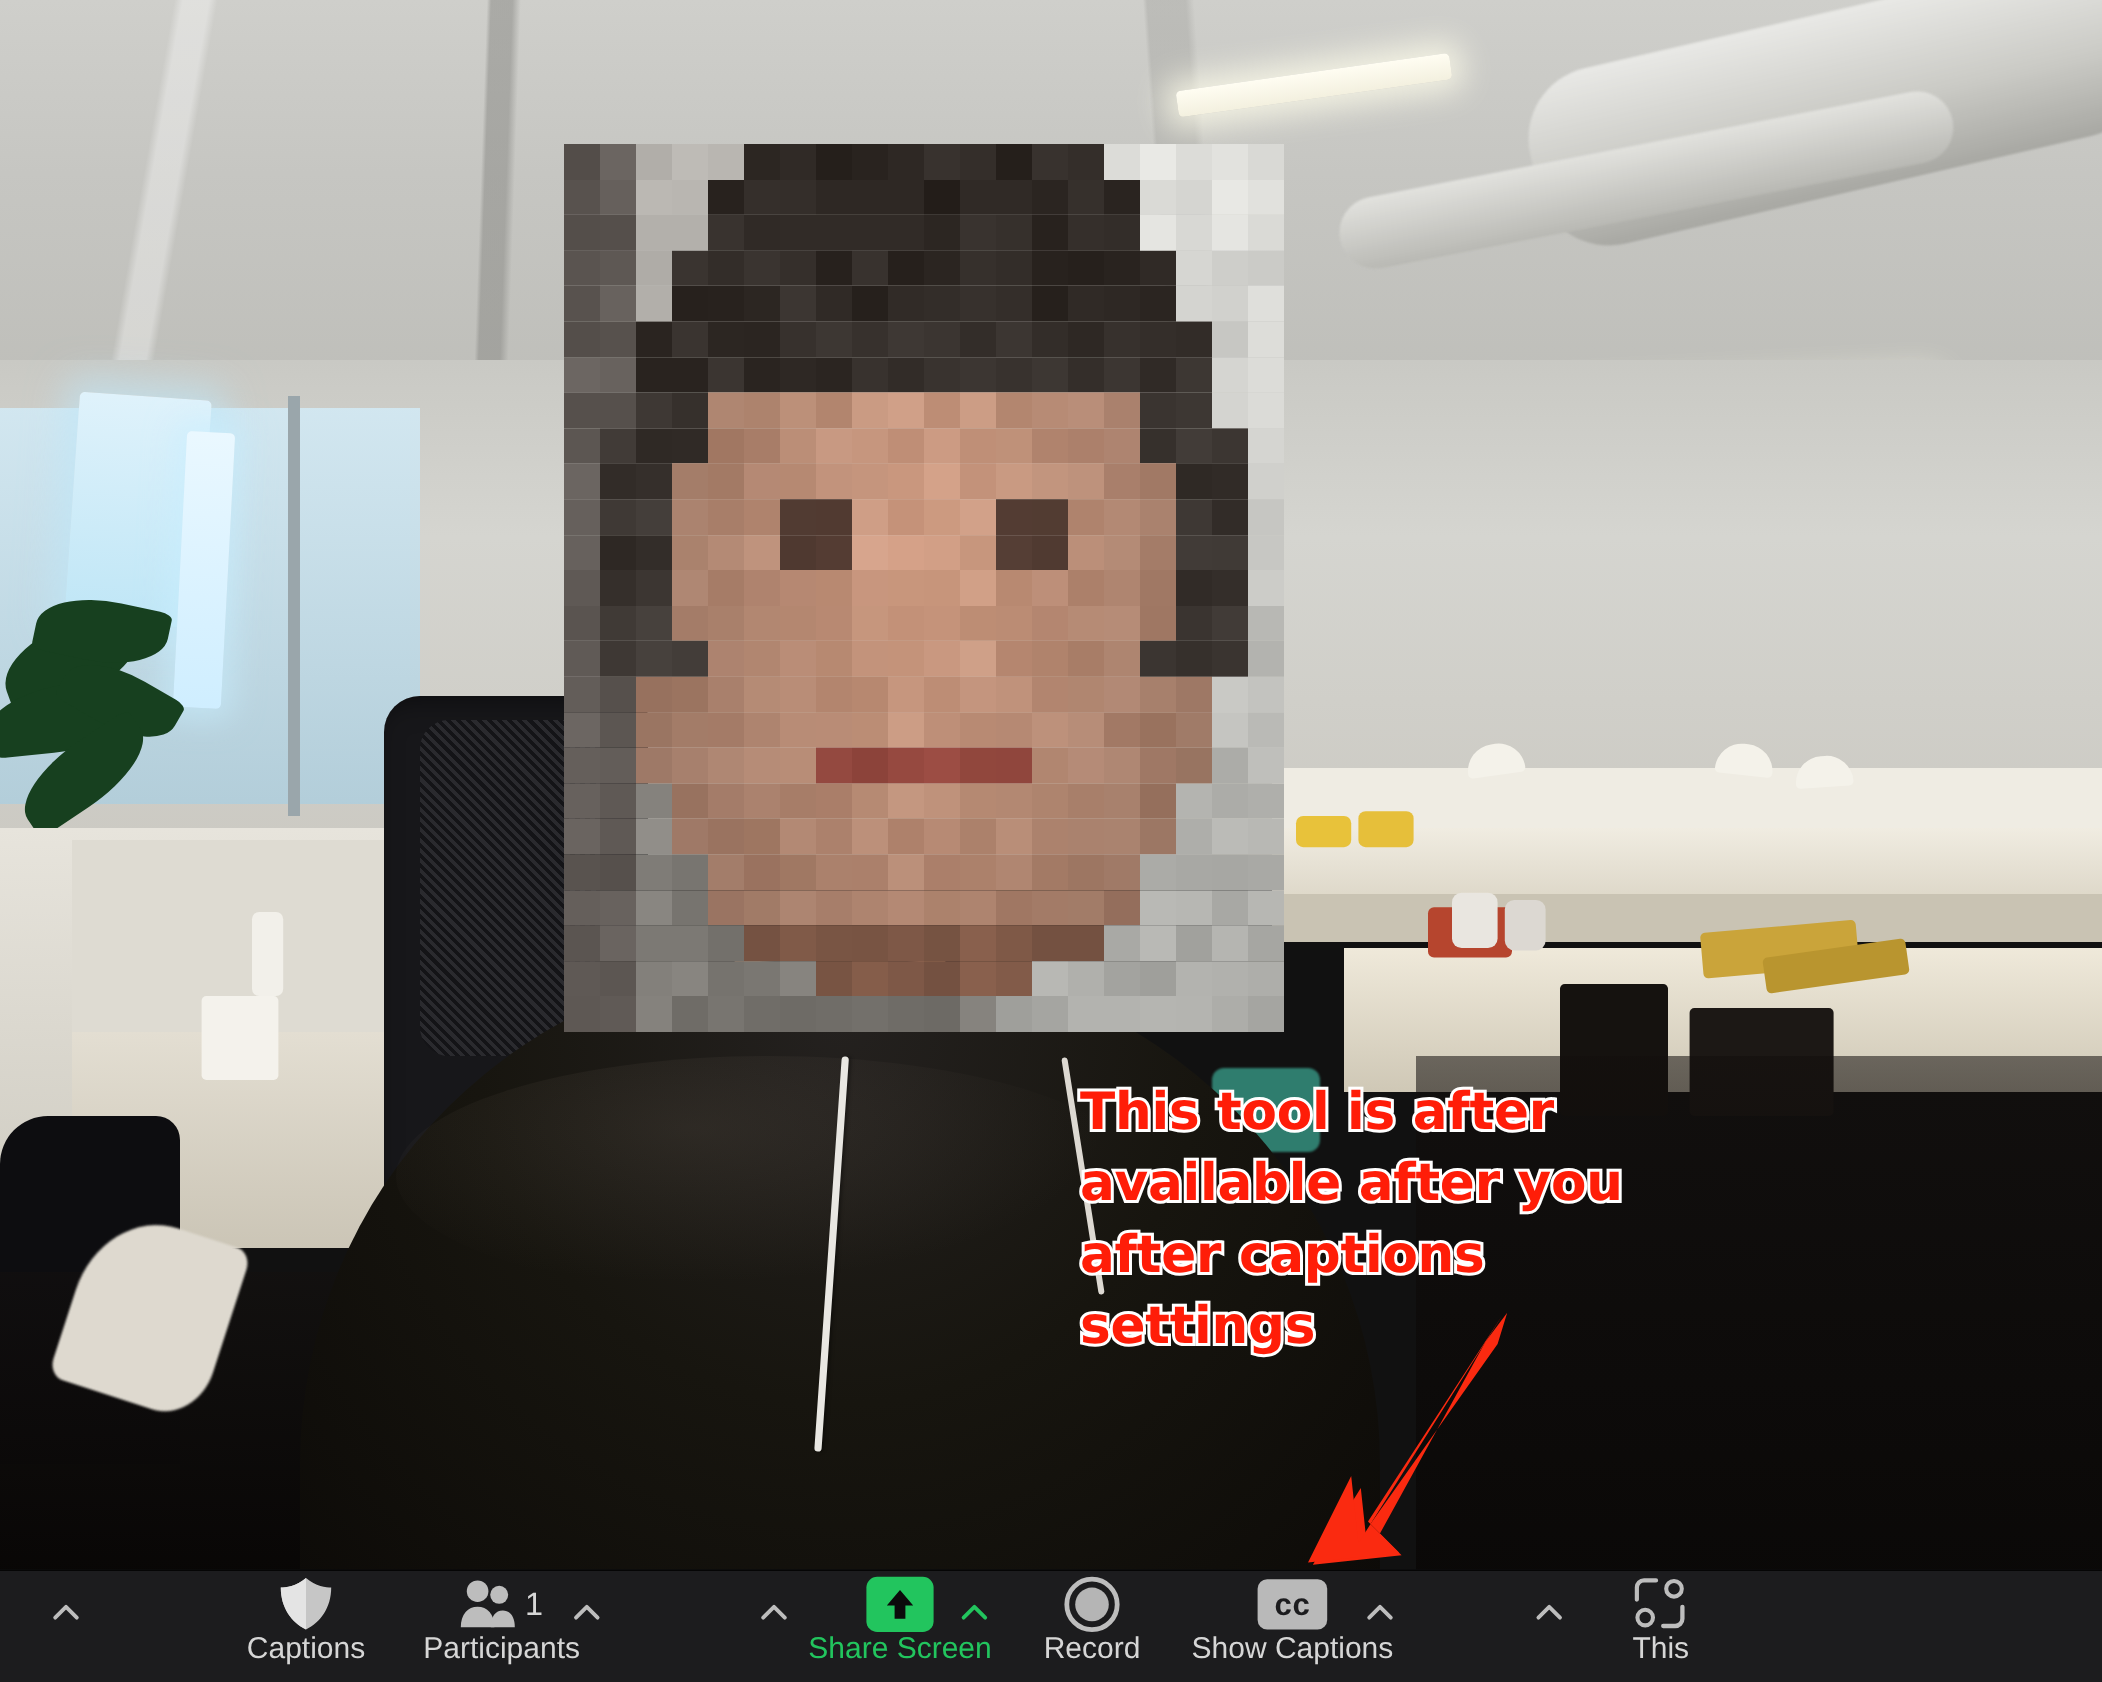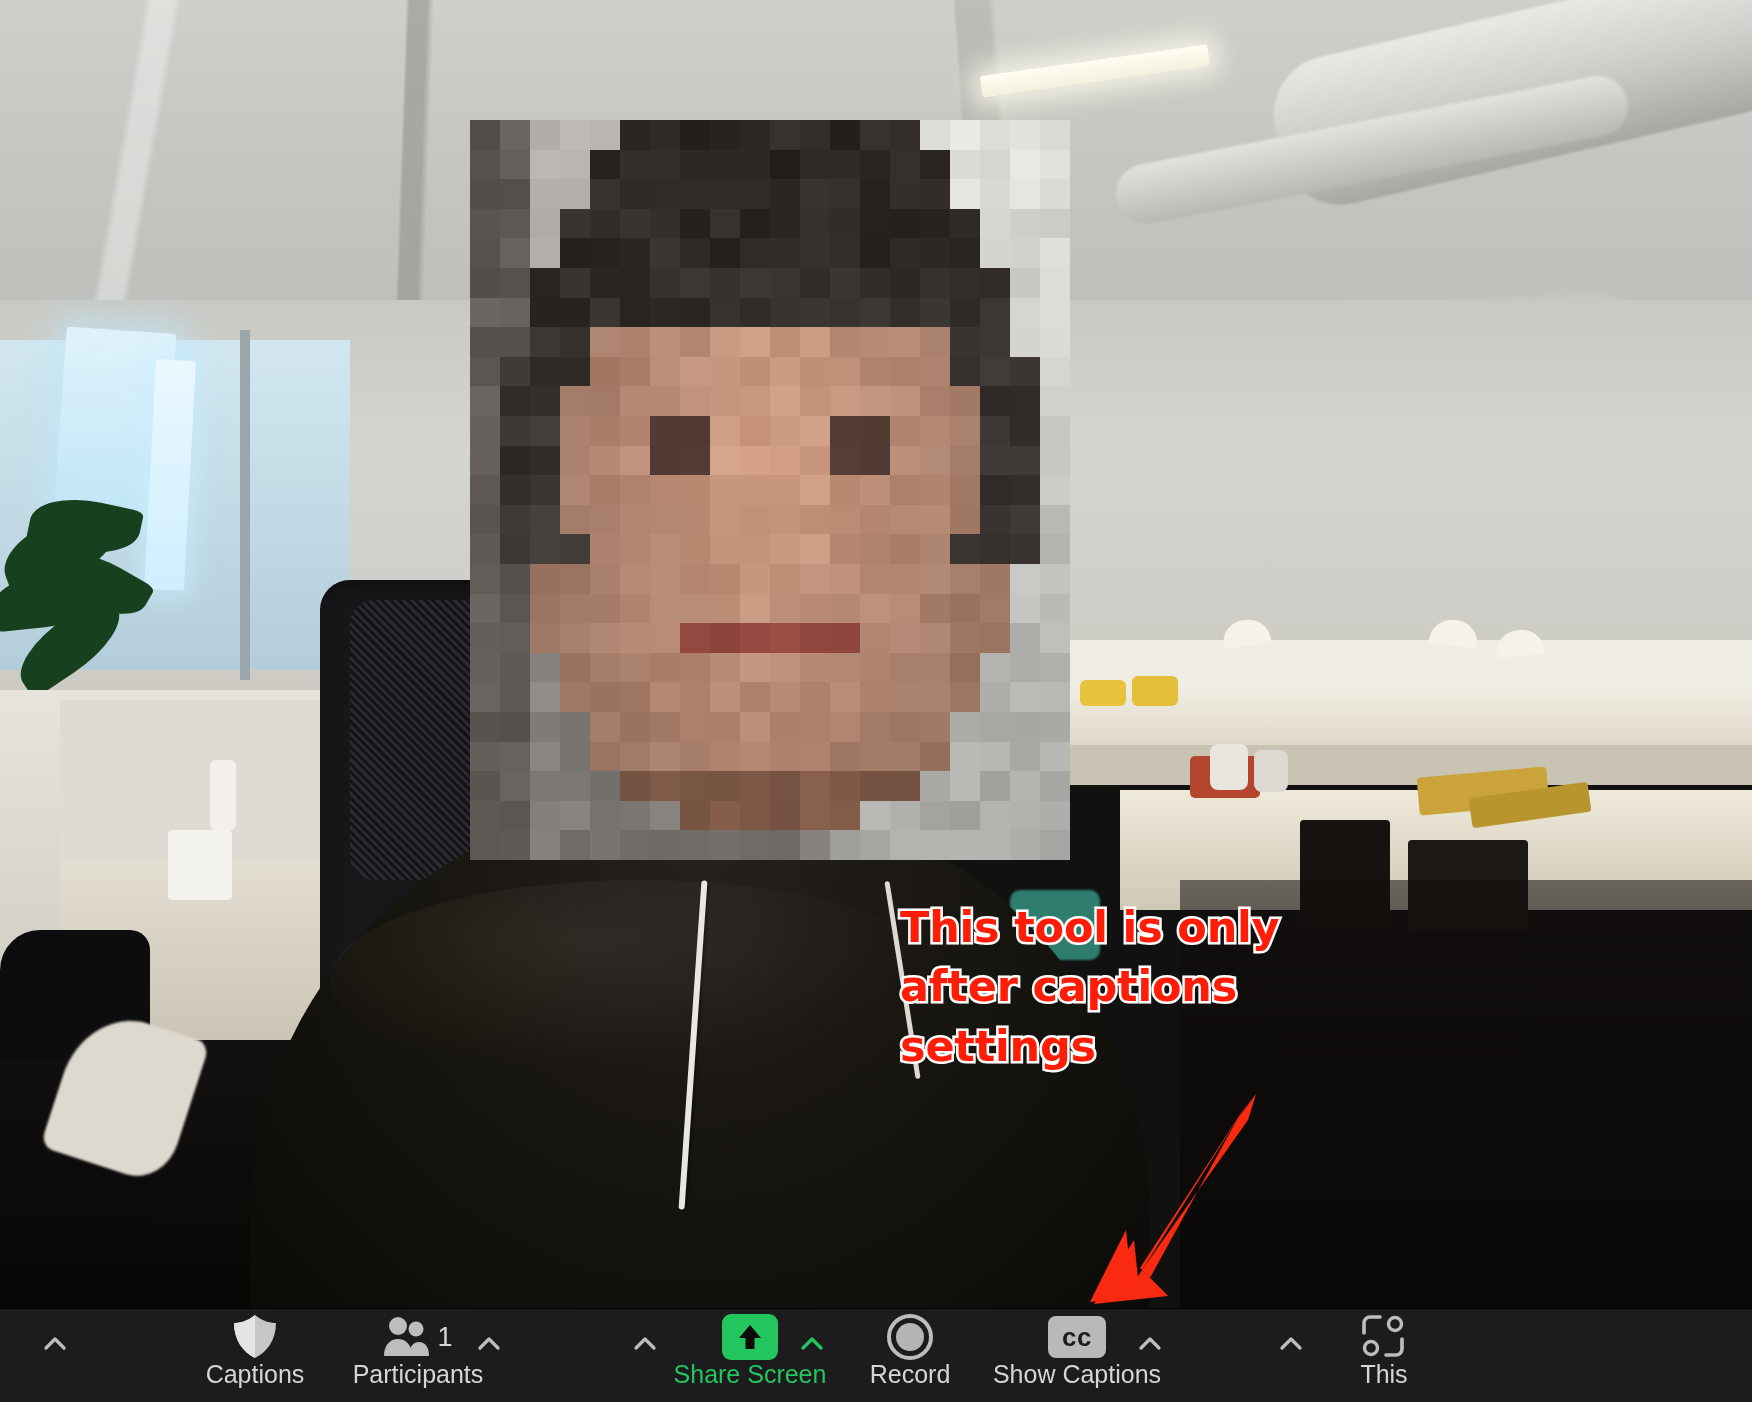--- a/index.html
+++ b/index.html
@@ -692,21 +692,22 @@
         <div style="background: rgb(165, 165, 161);"></div>
         <div style="background: rgb(179, 179, 175);"></div>
         <div style="background: rgb(179, 179, 175);"></div>
         <div style="background: rgb(181, 181, 177);"></div>
         <div style="background: rgb(180, 180, 176);"></div>
         <div style="background: rgb(173, 173, 169);"></div>
         <div style="background: rgb(165, 165, 161);"></div>
       </div>
 
     <div class="annot">
-      <span class="ln">This tool is only</span>
+      <span class="ln">This tool is after</span>
+      <span class="ln">available after you</span>
       <span class="ln">after captions settings</span>
     </div>
 
     <svg class="arrow-svg" viewBox="0 0 180 230">
       <path d="M176 4 L158 28 L60 206 L54 150 L14 214 L88 206 L62 180 L168 30 Z" fill="#fa2a10"></path>
       <path d="M172 6 L52 196 L46 140 L10 212 L86 204 L60 178 Z" fill="#fa2a10"></path>
     </svg>
   </div>
 
   <div class="toolbar">

